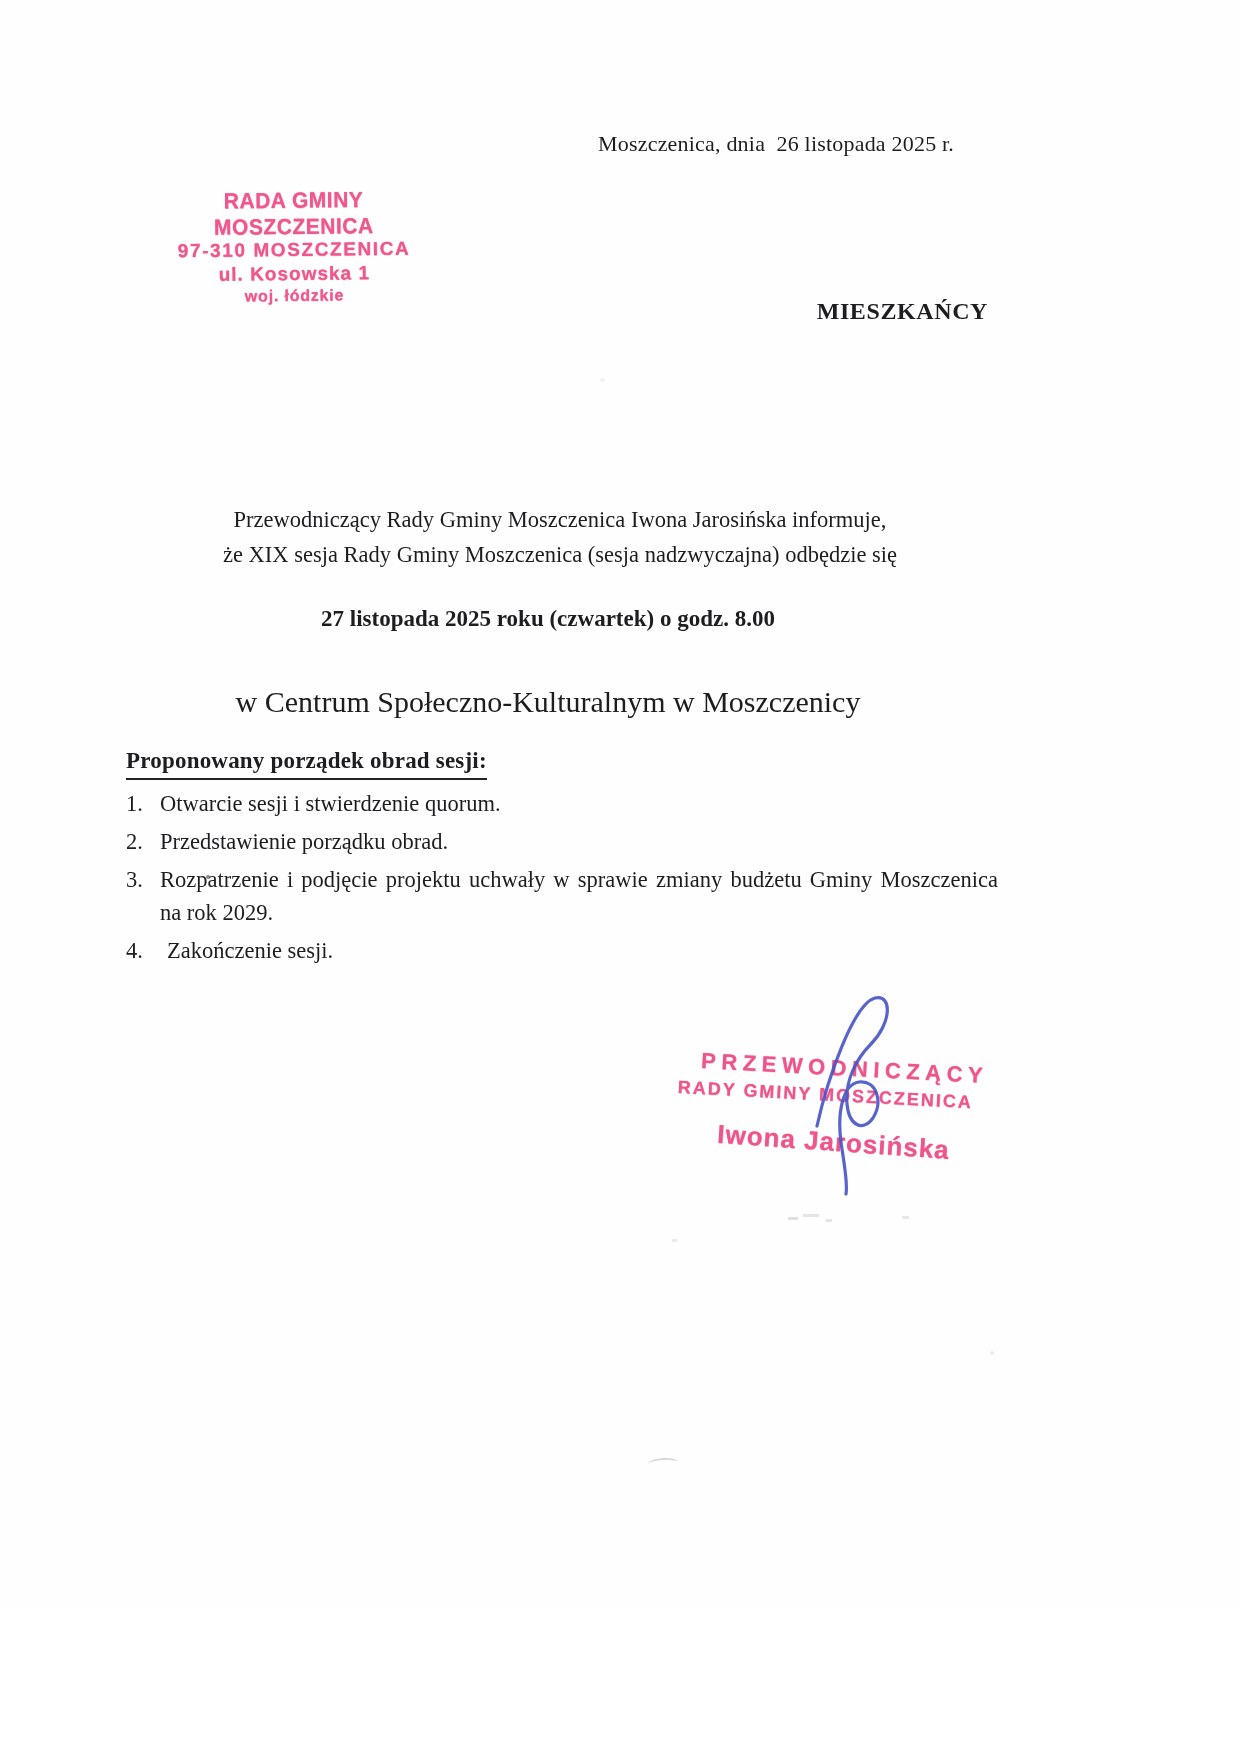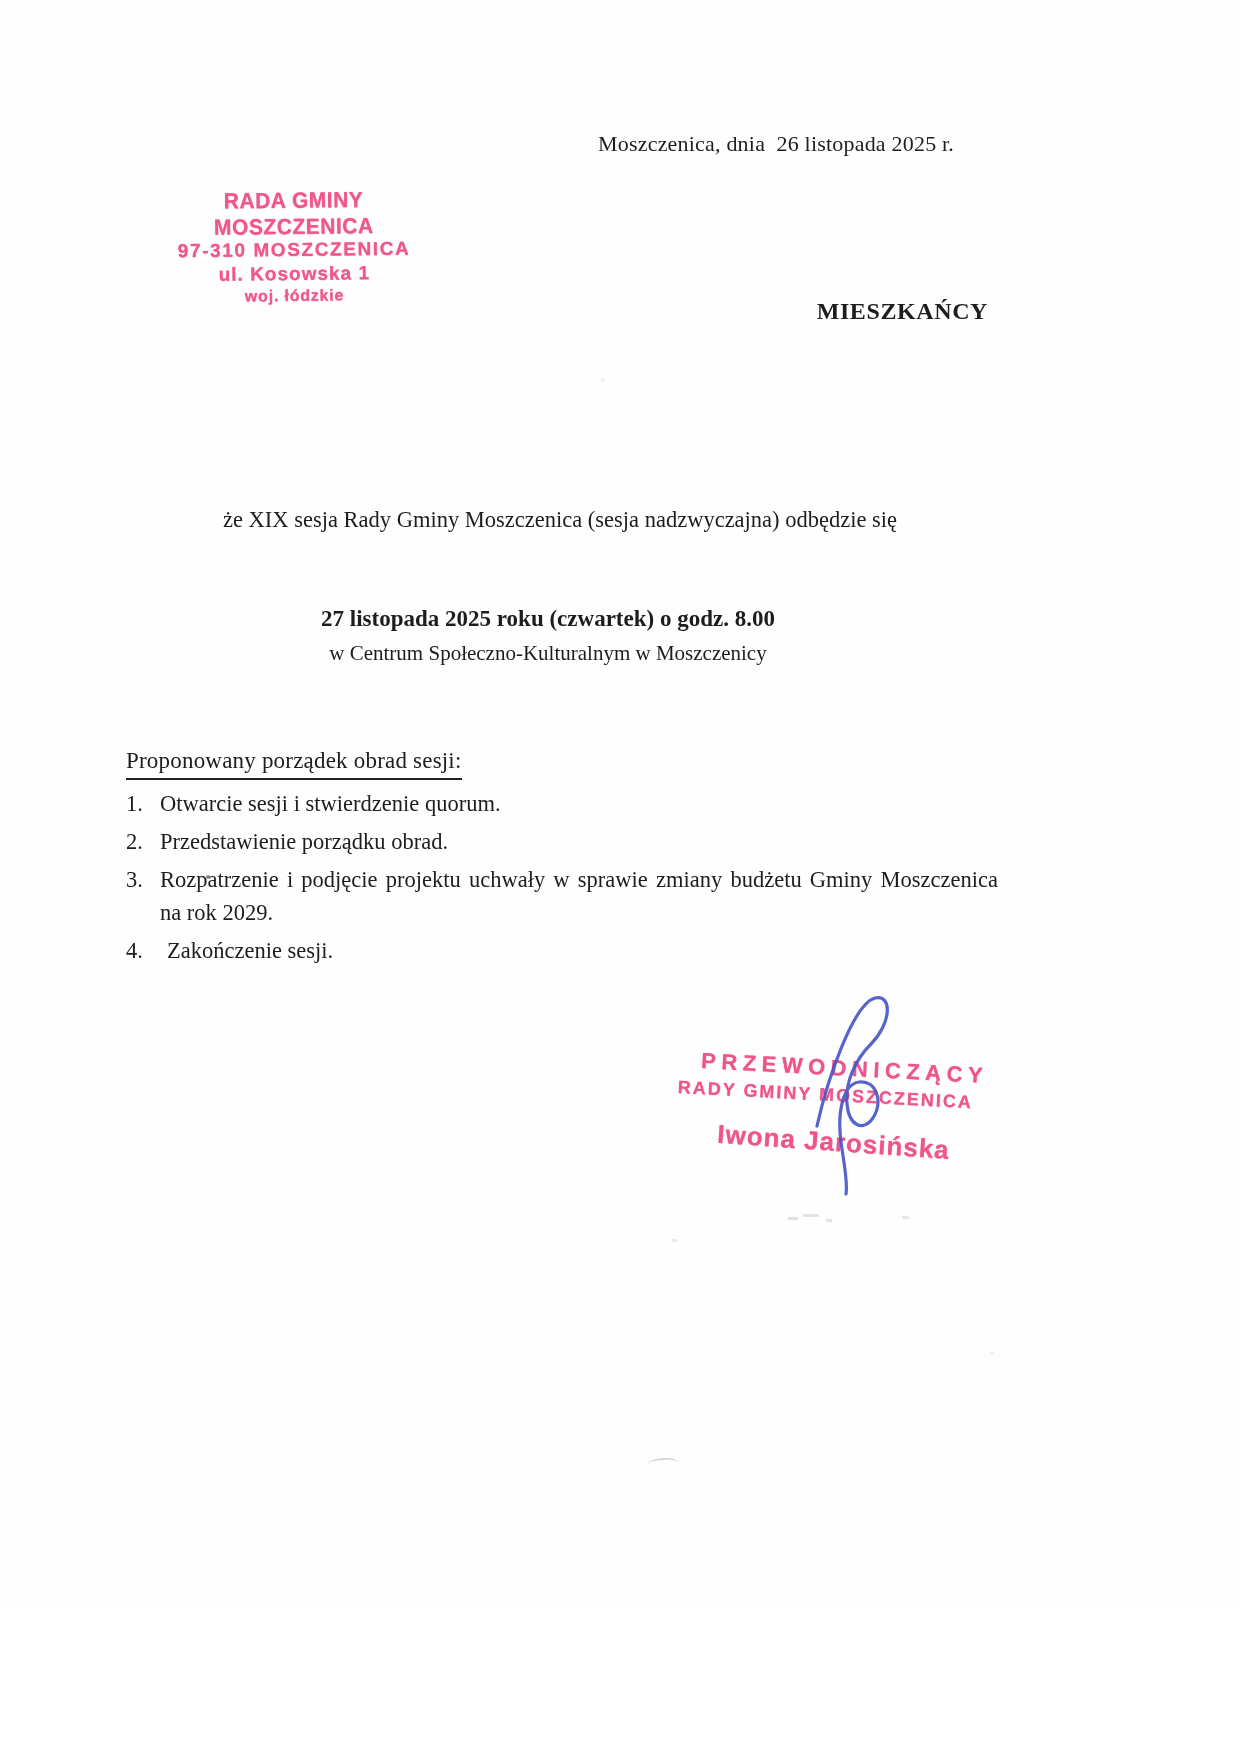--- a/index.html
+++ b/index.html
@@ -50,27 +50,27 @@
     left:80px;top:502px;width:960px;
     text-align:center;font-size:22.5px;line-height:35px;
   }
 
   
   .session{
     left:68px;top:601px;width:960px;
     text-align:center;line-height:35px;
   }
   .session .dt{font-weight:bold;font-size:23px;}
-  .session .venue{font-size:21px;}
+  .session .venue{font-size:30px;margin-top:48px;}
 
   
   .agenda{left:126px;top:745px;width:872px;font-size:22.5px;}
   .agenda-heading{
     display:inline-block;
-    font-weight:normal;font-size:23px;line-height:32px;
+    font-weight:bold;font-size:23px;line-height:32px;
     border-bottom:2.5px solid #222;
     padding-bottom:1px;margin-bottom:7px;
     letter-spacing:.2px;
   }
   .agenda-item{display:flex;line-height:33px;margin-bottom:5px;}
   .agenda-item .num{width:34px;flex:0 0 34px;}
   .agenda-item .txt{flex:1;}
   .agenda-item .txt.justify{text-align:justify;}
   .agenda-item .txt.pad{padding-left:7px;}
 
@@ -131,20 +131,21 @@
     <div class="s2">97-310 MOSZCZENICA</div>
     <div class="s3">ul. Kosowska 1</div>
     <div class="s4">woj. łódzkie</div>
   </div>
 
   <div class="abs addressee">
     <div class="a1">MIESZKAŃCY</div>
   </div>
 
   <div class="abs intro">
+    <div>Przewodniczący Rady Gminy Moszczenica Iwona Jarosińska informuje,</div>
     <div>że XIX sesja Rady Gminy Moszczenica (sesja nadzwyczajna) odbędzie się</div>
   </div>
 
   <div class="abs session">
     <div class="dt">27 listopada 2025 roku (czwartek) o godz. 8.00</div>
     <div class="venue">w Centrum Społeczno-Kulturalnym w Moszczenicy</div>
   </div>
 
   <div class="abs agenda">
     <div class="agenda-heading">Proponowany porządek obrad sesji:</div>

